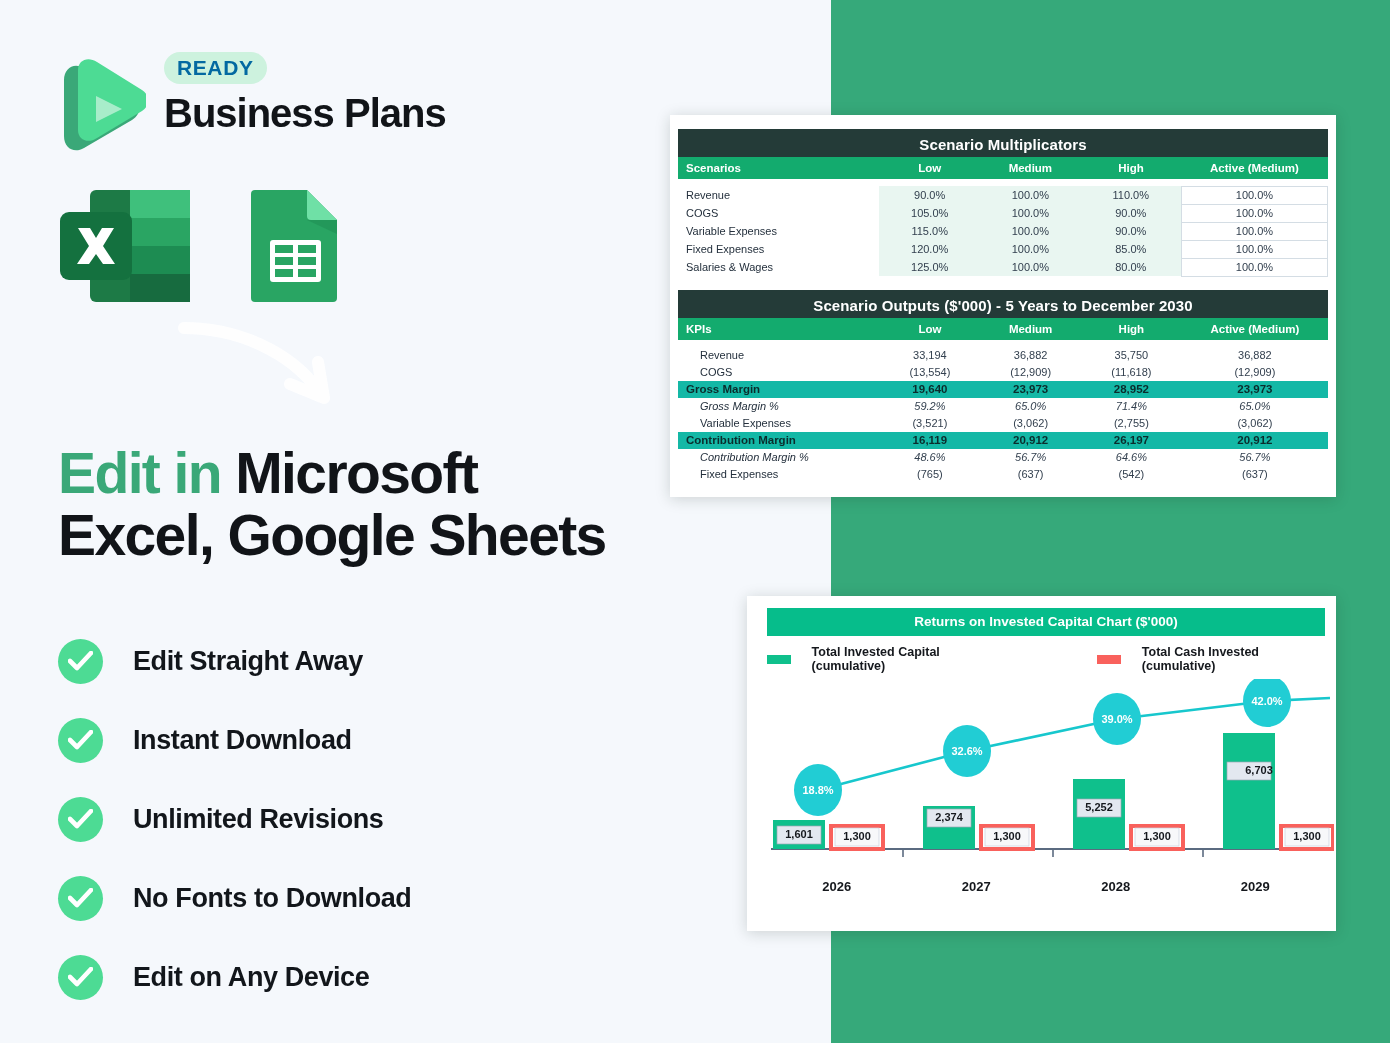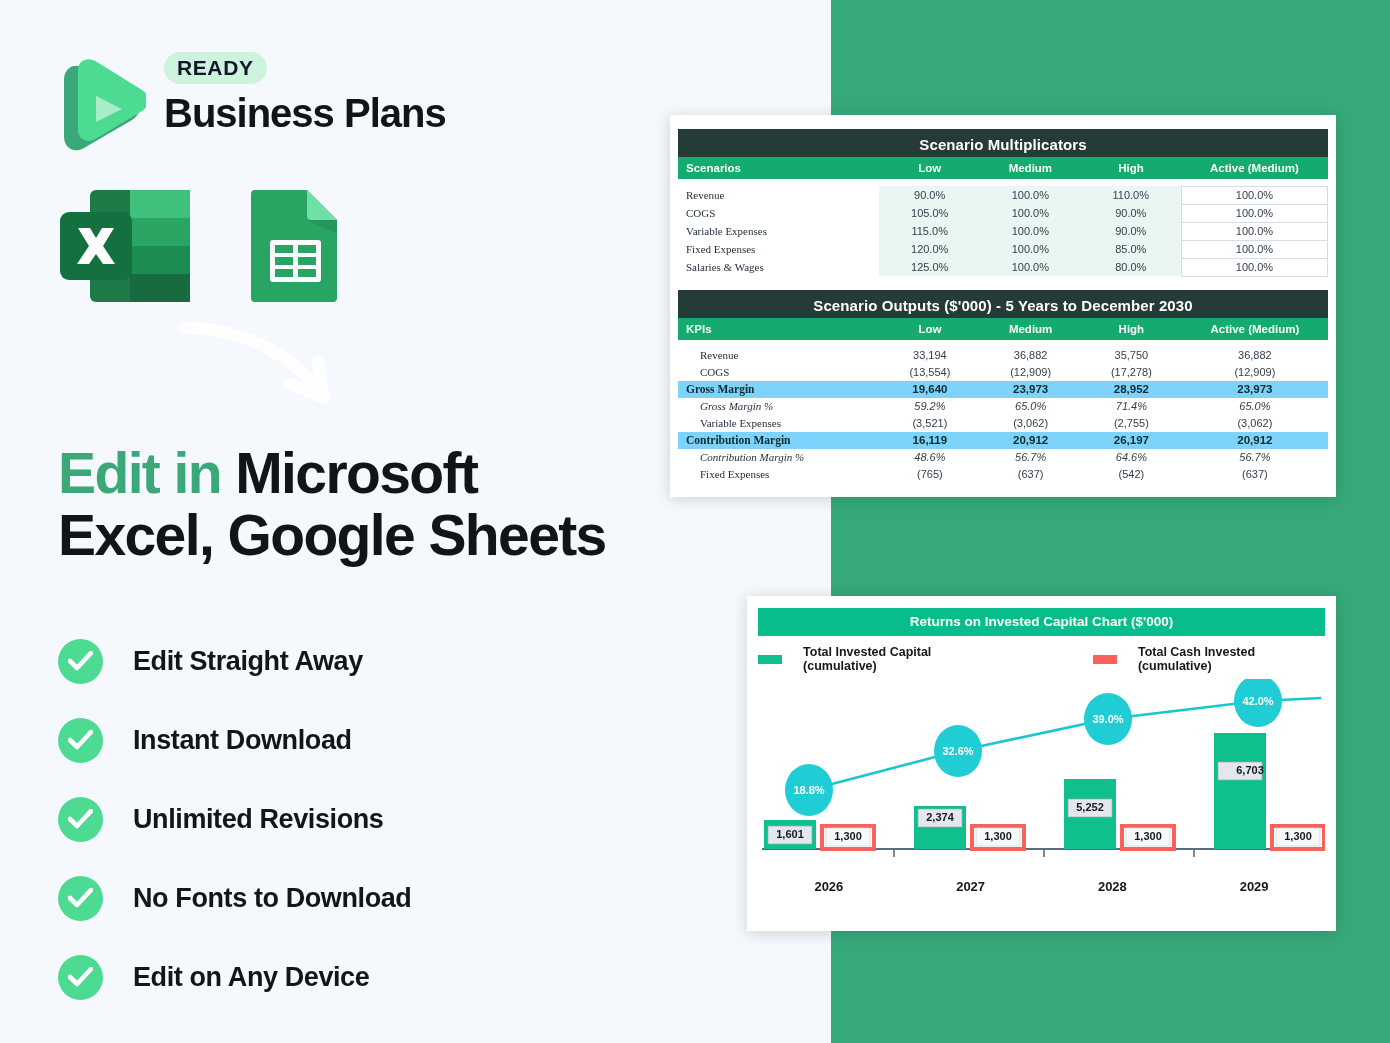--- a/index.html
+++ b/index.html
@@ -15,21 +15,21 @@
   .green-panel {
     position: absolute; left: 831px; top: 0; width: 559px; height: 1043px;
     background: #36a97a;
   }
 
   
   .brand { position: absolute; left: 60px; top: 52px; display: flex; align-items: flex-start; }
   .logo-mark { width: 86px; height: 100px; position: relative; flex: 0 0 auto; margin-top: 4px; }
   .brand-text { margin-left: 18px; }
   .ready-badge {
-    display: inline-block; background: #cdf2de; color: #0f172a;
+    display: inline-block; background: #cdf2de; color: #0369a1;
     font-size: 21px; font-weight: 700; letter-spacing: .6px;
     padding: 5px 13px 6px; border-radius: 16px; line-height: 1;
   }
   .brand-name {
     font-size: 40px; font-weight: 800; color: #111418; letter-spacing: -1px;
     margin-top: 9px; line-height: 1;
   }
 
   
   .app-icons { position: absolute; left: 58px; top: 186px; display: flex; gap: 57px; }
@@ -73,37 +73,37 @@
   }
   .sheet-tbl { width: 100%; border-collapse: collapse; table-layout: fixed; }
   .sheet-tbl th {
     background: #13ab6e; color: #fff; font-size: 11.5px; font-weight: 700;
     padding: 5px 8px; text-align: center;
   }
   .sheet-tbl th.lbl { text-align: left; }
   .sheet-tbl td {
     font-size: 11px; color: #33404f; padding: 2.5px 8px; text-align: center;
   }
-  .sheet-tbl td.lbl { text-align: left; color: #24303d; font-family: Liberation Serif, serif; }
+  .sheet-tbl td.lbl { text-align: left; color: #24303d; }
   .col-a { width: 31%; }
   .col-v { width: 15.5%; }
   .col-act { width: 22.5%; }
   .cell-shade { background: #e9f6f1; }
   .cell-active { background: #ffffff; border: 1px solid #d4dde4; }
-  .row-hl td { background: #7dd3fc; color: #0b2c2c; font-weight: 700; font-size: 11.5px; }
+  .row-hl td { background: #14b8a6; color: #0b2c2c; font-weight: 700; font-size: 11.5px; }
   .row-hl td.lbl { color: #0b2c2c; }
   .ital { font-style: italic; }
   .indent { padding-left: 22px !important; }
   .spacer-row td { height: 7px; padding: 0; }
 
   
   .chart-card {
     position: absolute; left: 747px; top: 596px; width: 589px; height: 335px;
     background: #ffffff; box-shadow: 0 2px 14px rgba(20,40,30,.18);
-    padding: 12px 11px 0 11px; overflow: hidden;
+    padding: 12px 11px 0 20px; overflow: hidden;
   }
   .chart-title {
     background: #06bd8b; color: #fff; text-align: center;
     font-size: 13.5px; font-weight: 700; padding: 6px 0 7px;
   }
   .chart-legend {
     display: flex; justify-content: center; gap: 92px;
     margin-top: 9px; align-items: center;
   }
   .lg-item { display: flex; align-items: center; gap: 21px; }
@@ -308,21 +308,21 @@
           <td class="lbl indent">Revenue</td>
           <td>33,194</td>
           <td>36,882</td>
           <td>35,750</td>
           <td>36,882</td>
         </tr>
         <tr>
           <td class="lbl indent">COGS</td>
           <td>(13,554)</td>
           <td>(12,909)</td>
-          <td>(17,278)</td>
+          <td>(11,618)</td>
           <td>(12,909)</td>
         </tr>
         <tr class="row-hl">
           <td class="lbl">Gross Margin</td>
           <td>19,640</td>
           <td>23,973</td>
           <td>28,952</td>
           <td>23,973</td>
         </tr>
         <tr class="ital">

